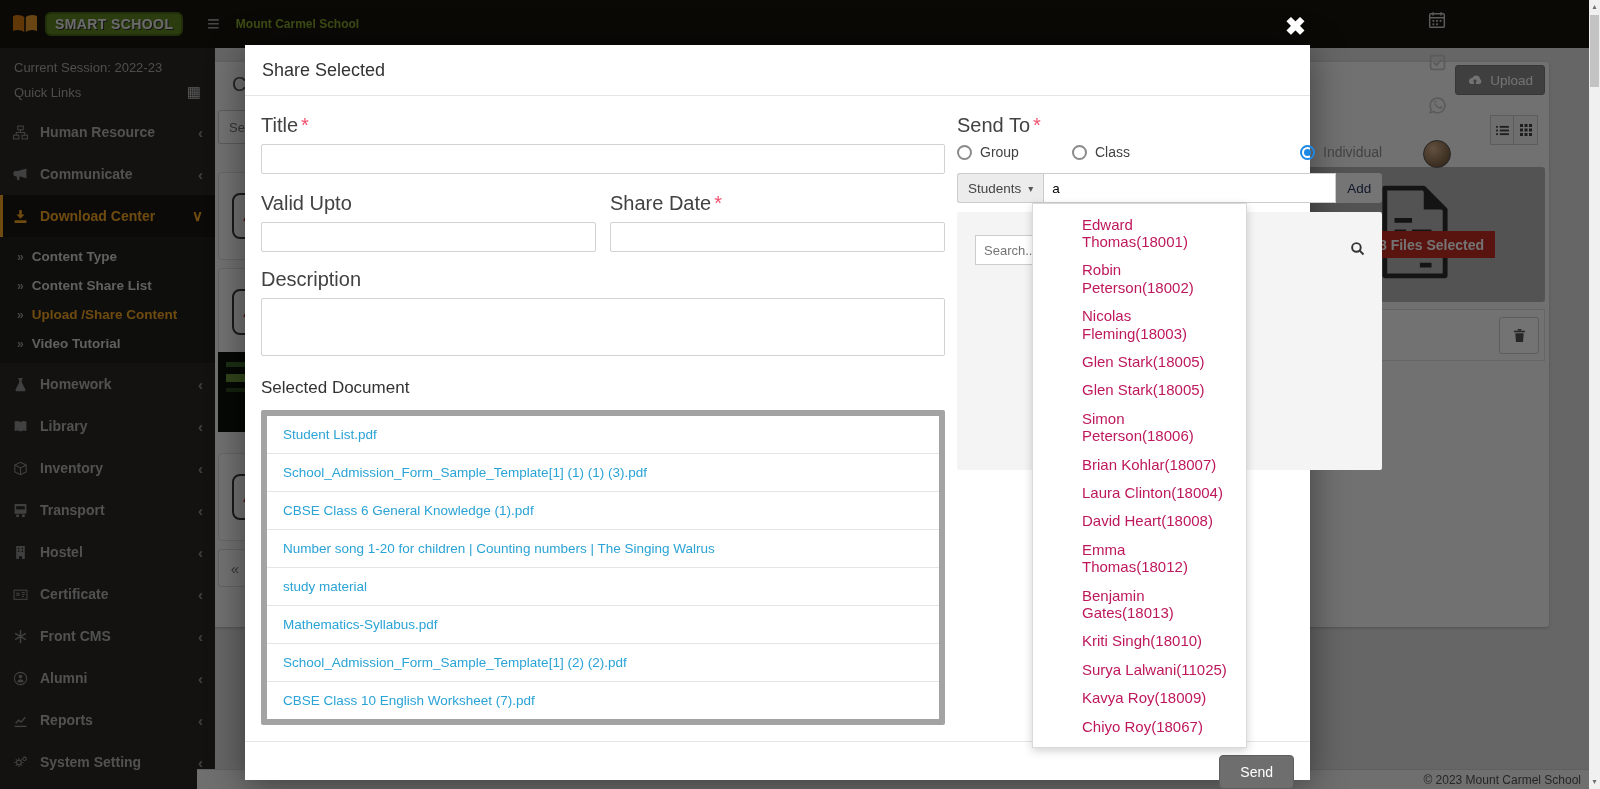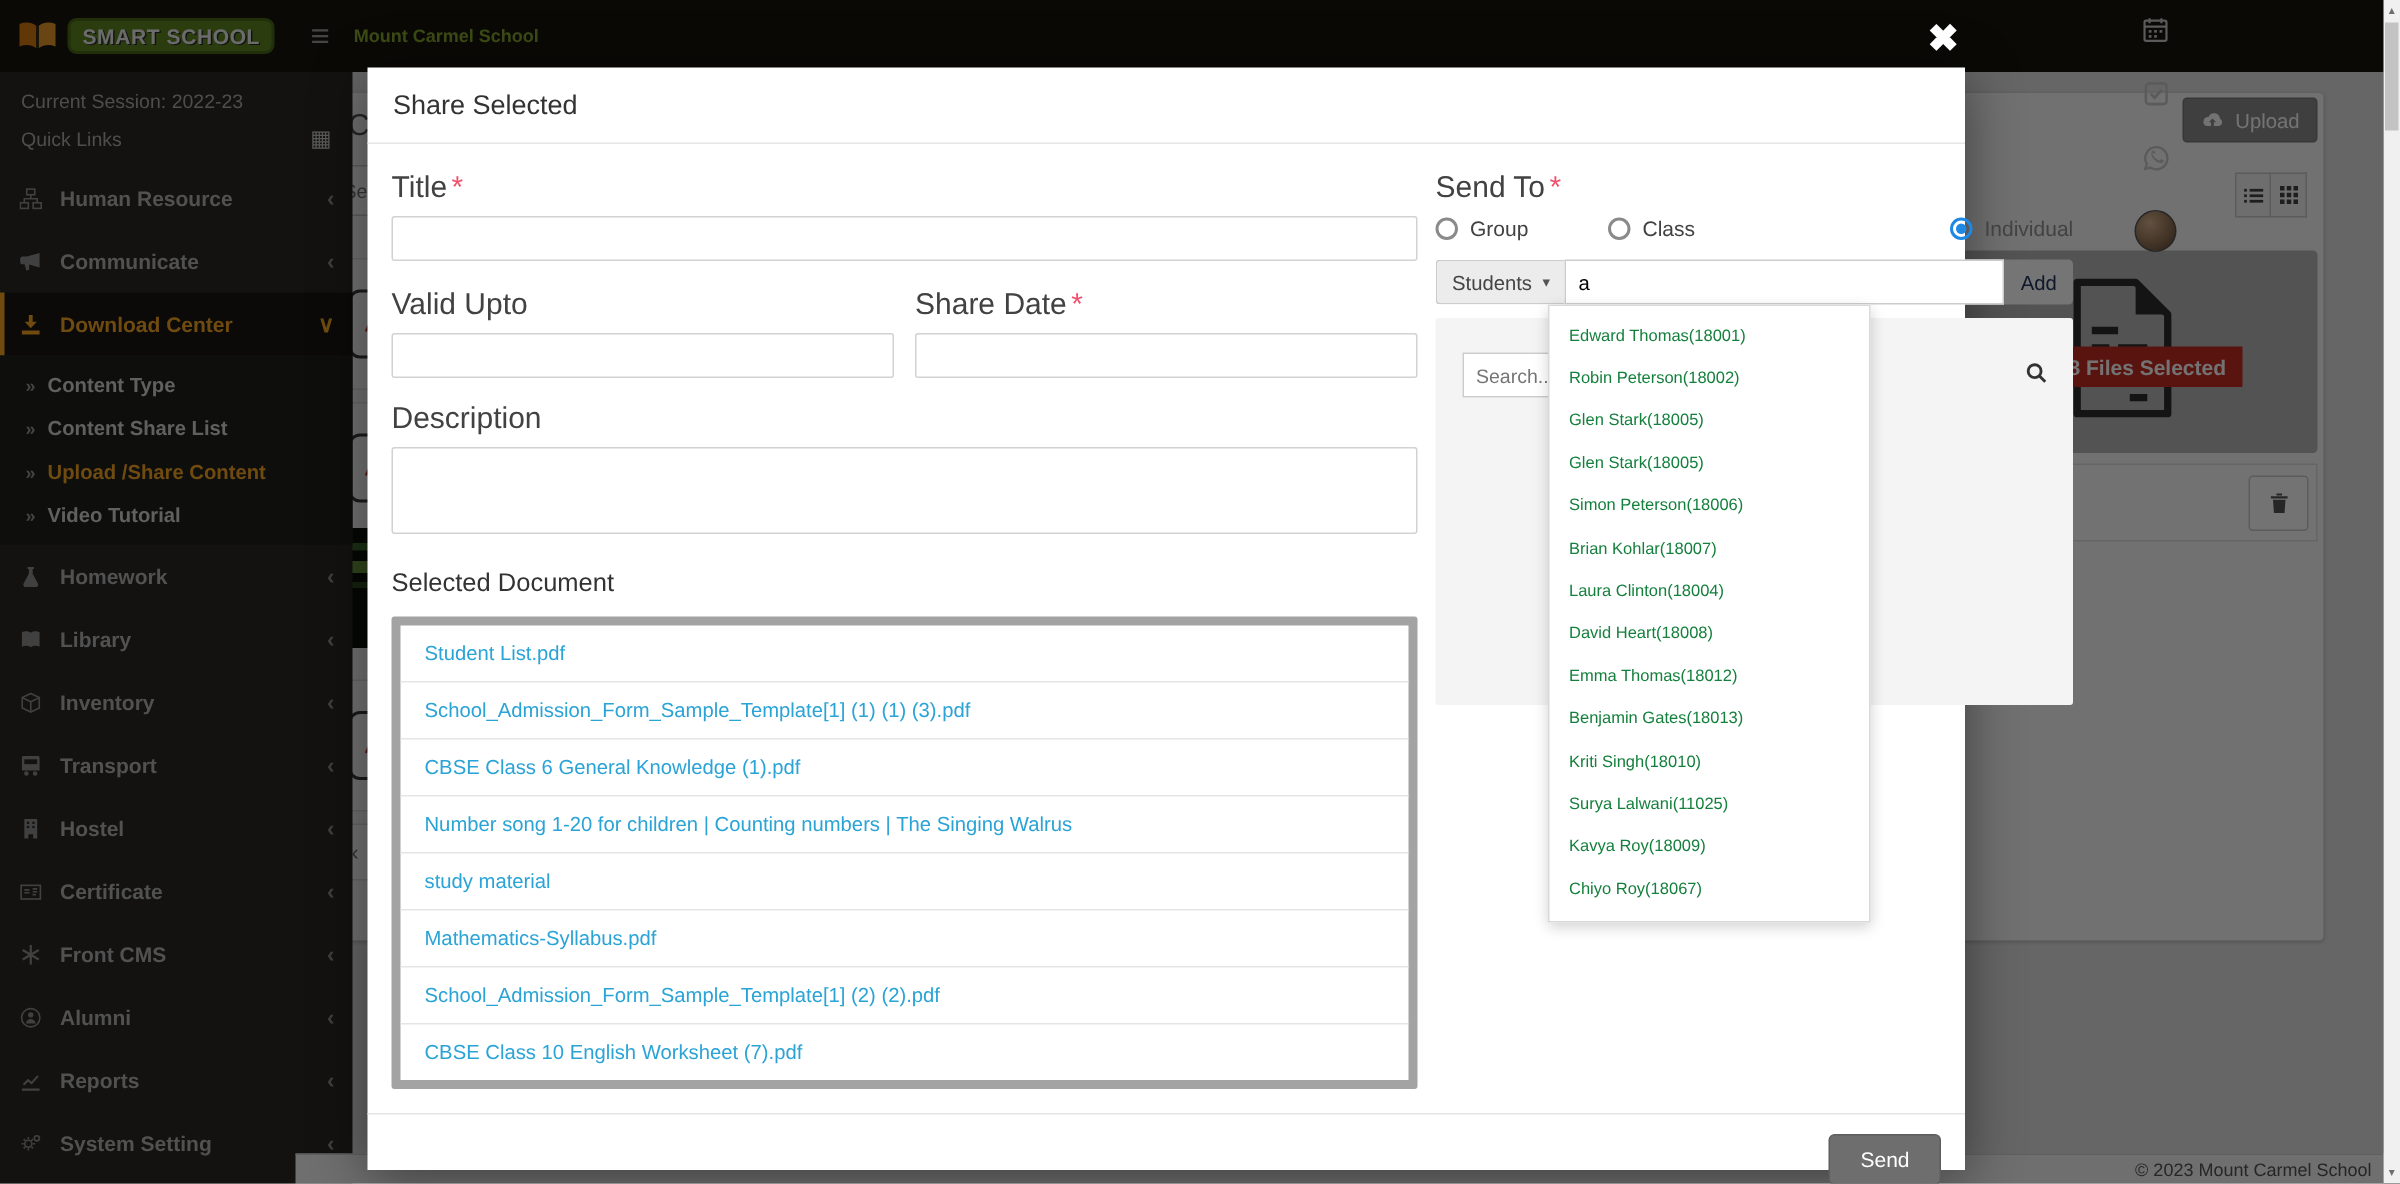--- a/index.html
+++ b/index.html
@@ -23,21 +23,21 @@
   .nav-search input::placeholder { color:#b0b0b0; }
   .nav-ic { color:#c9c9c9; display:flex; align-items:center; cursor:pointer; }
   .currency { color:#d0d0d0; font-size:14px; font-weight:600; cursor:pointer; }
   .flag { width:20px; height:12px; position:relative; cursor:pointer;
           background:repeating-linear-gradient(#b22234 0 1.75px, #fff 1.75px 3.5px); }
   .flag::after { content:""; position:absolute; left:0; top:0; width:9px; height:6.5px; background:#3c3b6e; }
   .avatar { width:28px; height:28px; border-radius:50%; cursor:pointer;
             background:radial-gradient(circle at 35% 30%, #d9b38c, #7d5f44 75%); border:1px solid #555; }
 
   
-  .sidebar { position:absolute; left:0; top:48px; width:235px; bottom:0; background:#2a2826; z-index:5; }
+  .sidebar { position:absolute; left:0; top:48px; width:215px; bottom:0; background:#2a2826; z-index:5; }
   .session { padding:12px 14px 2px; color:#ababab; font-size:13px; }
   .qlrow { display:flex; justify-content:space-between; align-items:center; padding:6px 14px 10px;
            color:#ababab; font-size:13px; }
   .qlrow .grid-glyph { color:#c6c6c6; font-size:15px; cursor:pointer; }
   .sitem { height:42px; display:flex; align-items:center; padding:0 12px; gap:11px; color:#b3b3b3;
            font-size:14px; font-weight:600; cursor:pointer; }
   .sicon { width:17px; flex:none; color:#8f8f8f; display:flex; justify-content:center; }
   .slabel { flex:1; }
   .chev { color:#8f8f8f; font-size:15px; }
   .sitem.active { background:#191715; border-left:3px solid #f5a623; padding-left:9px; color:#f5a623; }
@@ -135,21 +135,21 @@
   .ig-btn { width:46px; background:#757575; color:#0f172a; border:none; border-radius:0 3px 3px 0;
             font-size:13.5px; font-family:inherit; cursor:pointer; }
   .spanel { margin-top:9px; background:#f4f4f4; height:258px; position:relative; border-radius:2px; }
   .spanel-search { position:absolute; left:18px; top:23px; width:250px; height:30px;
                    border:1px solid #ccc; background:#fff; padding:0 8px; font-size:13px;
                    font-family:inherit; color:#666; outline:none; }
   .spanel-mag { position:absolute; right:17px; top:29px; color:#333; cursor:pointer; }
   .sdrop { position:absolute; left:75px; top:91px; width:215px; background:#fff;
            border:1px solid #d9d9d9; box-shadow:0 3px 9px rgba(0,0,0,.18); padding:6px 0;
            list-style:none; z-index:5; }
-  .sdrop li { padding:5.5px 13px; font-size:11px; color:#15803d; line-height:17.4px; cursor:pointer; }
+  .sdrop li { padding:5.5px 13px; font-size:15px; color:#be185d; line-height:17.4px; cursor:pointer;margin-left:36px; }
   .modal-footer { border-top:1px solid #e5e5e5; padding:13px 16px; text-align:right; }
   .send-btn { background:#6e6e6e; color:#fff; border:1px solid #5d5d5d; border-radius:4px;
               padding:8px 20px; font-size:14px; font-family:inherit; cursor:pointer; }
 
   
   .scrollbar { position:absolute; right:0; top:0; width:11px; height:789px; background:#f0f0f0;
                z-index:80; }
   .sb-arrow { position:absolute; left:0; right:0; text-align:center; font-size:8px; color:#6f6f6f; }
   .sb-thumb { position:absolute; left:1px; right:1px; top:15px; height:72px; background:#c3c3c3; }
 </style>
@@ -566,20 +566,21 @@
           <svg width="15" height="15" viewBox="0 0 14 14">
               <circle cx="6" cy="6" r="4" fill="none" stroke="currentColor" stroke-width="1.8"></circle>
               <path d="M9 9l3.6 3.6" stroke="currentColor" stroke-width="1.8"></path>
             </svg>
         </span>
       </div>
 
       <ul class="sdrop">
         <li>Edward Thomas(18001)</li>
         <li>Robin Peterson(18002)</li>
+        <li>Nicolas Fleming(18003)</li>
         <li>Glen Stark(18005)</li>
         <li>Glen Stark(18005)</li>
         <li>Simon Peterson(18006)</li>
         <li>Brian Kohlar(18007)</li>
         <li>Laura Clinton(18004)</li>
         <li>David Heart(18008)</li>
         <li>Emma Thomas(18012)</li>
         <li>Benjamin Gates(18013)</li>
         <li>Kriti Singh(18010)</li>
         <li>Surya Lalwani(11025)</li>

